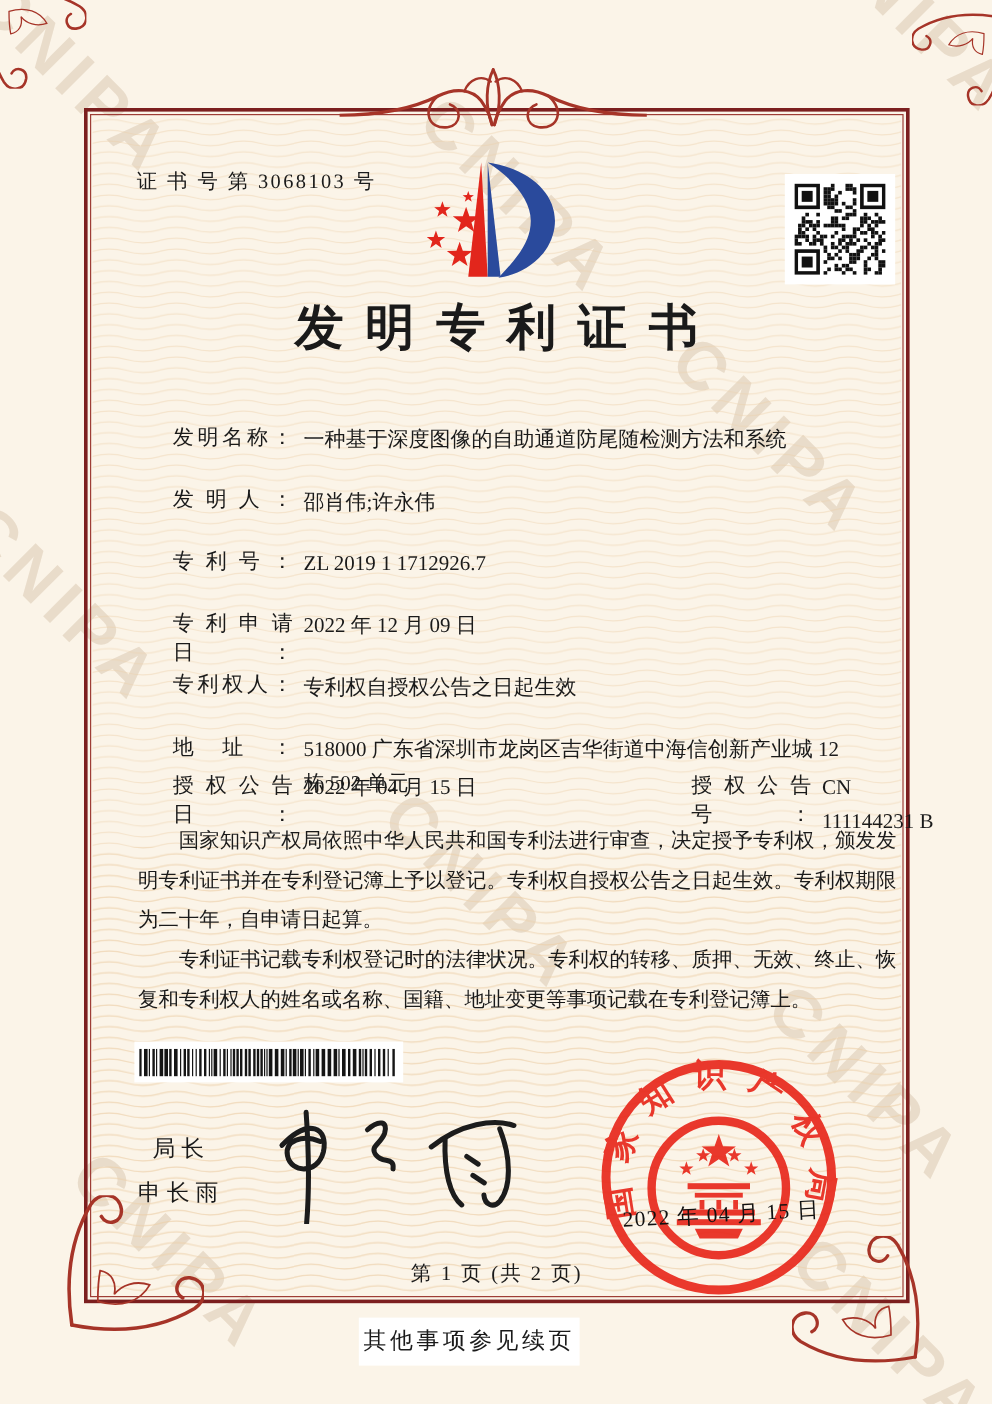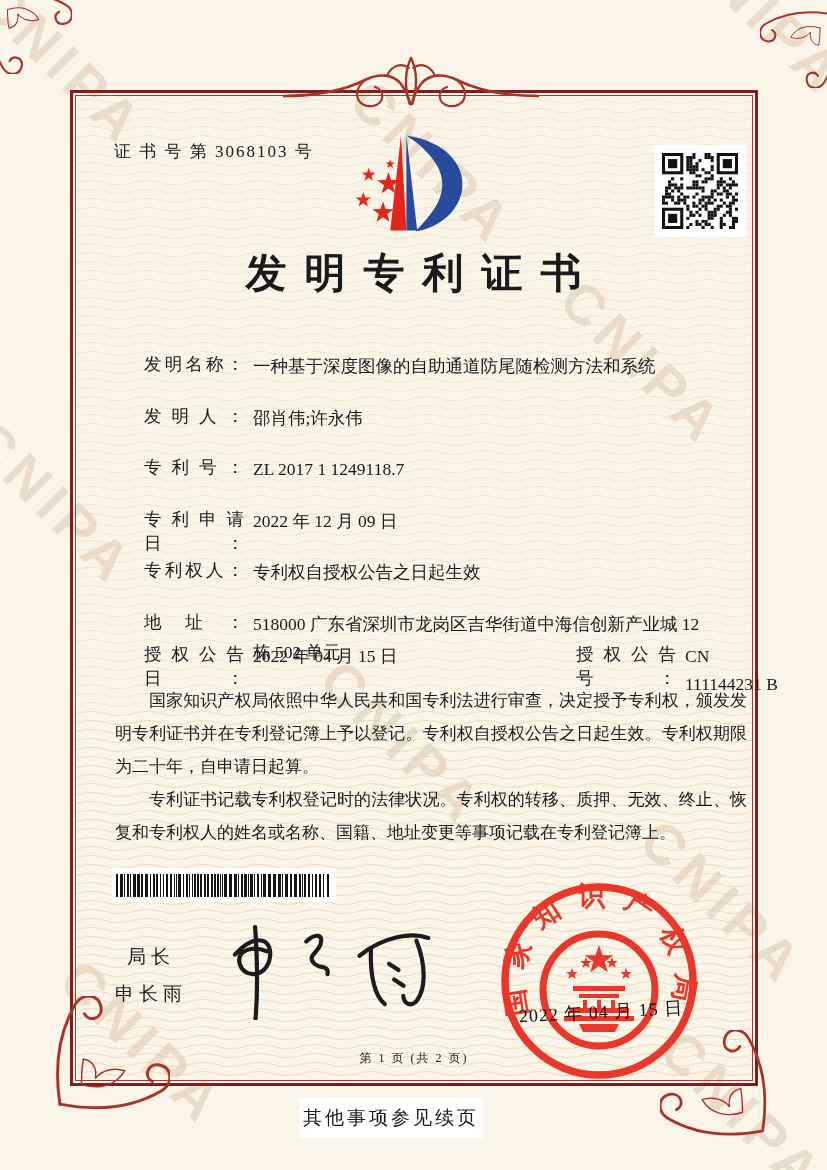--- a/index.html
+++ b/index.html
@@ -41,21 +41,21 @@
   .paras p{margin:0;text-indent:2em;}
   .bc-box{position:absolute;left:112px;top:868px;width:224px;height:34px;background:#ffffff;}
   .bc-box svg{position:absolute;left:4px;top:6px;}
   .officer-title{position:absolute;left:115px;top:944px;font-size:19px;letter-spacing:5px;margin-left:12px;}
   .officer-name{position:absolute;left:115px;top:981px;font-size:19px;letter-spacing:5px;}
   .signature{position:absolute;left:212px;top:912px;}
   .seal{position:absolute;left:496px;top:878px;}
   .seal-date{position:absolute;left:505px;top:1000px;width:192px;text-align:center;
     font-size:18px;color:#111;transform:rotate(-3deg);letter-spacing:1px;white-space:nowrap;}
   .page-ind{position:absolute;left:70px;top:1050px;width:688px;text-align:center;
-    font-size:12px;letter-spacing:2px;}
+    font-size:17px;letter-spacing:2px;}
   .note-band{position:absolute;left:299px;top:1098px;width:184px;height:40px;background:#ffffff;}
   .note-text{display:block;width:100%;text-align:center;line-height:40px;
     font-size:19px;letter-spacing:3px;}
   svg{display:block;}
 </style>
 </head>
 <body>
 
 <div class="page">
 
@@ -344,21 +344,21 @@
   <div class="frow" style="top:352px">
     <span class="flabel">发明名称：</span>
     <span class="fvalue">一种基于深度图像的自助通道防尾随检测方法和系统</span>
   </div>
   <div class="frow" style="top:404px">
     <span class="flabel">发明人：</span>
     <span class="fvalue">邵肖伟;许永伟</span>
   </div>
   <div class="frow" style="top:455px">
     <span class="flabel">专利号：</span>
-    <span class="fvalue">ZL 2017 1 1249118.7</span>
+    <span class="fvalue">ZL 2019 1 1712926.7</span>
   </div>
   <div class="frow" style="top:507px">
     <span class="flabel">专利申请日：</span>
     <span class="fvalue">2022 年 12 月 09 日</span>
   </div>
   <div class="frow" style="top:558px">
     <span class="flabel">专利权人：</span>
     <span class="fvalue">专利权自授权公告之日起生效</span>
   </div>
   <div class="frow addr" style="top:610px">

